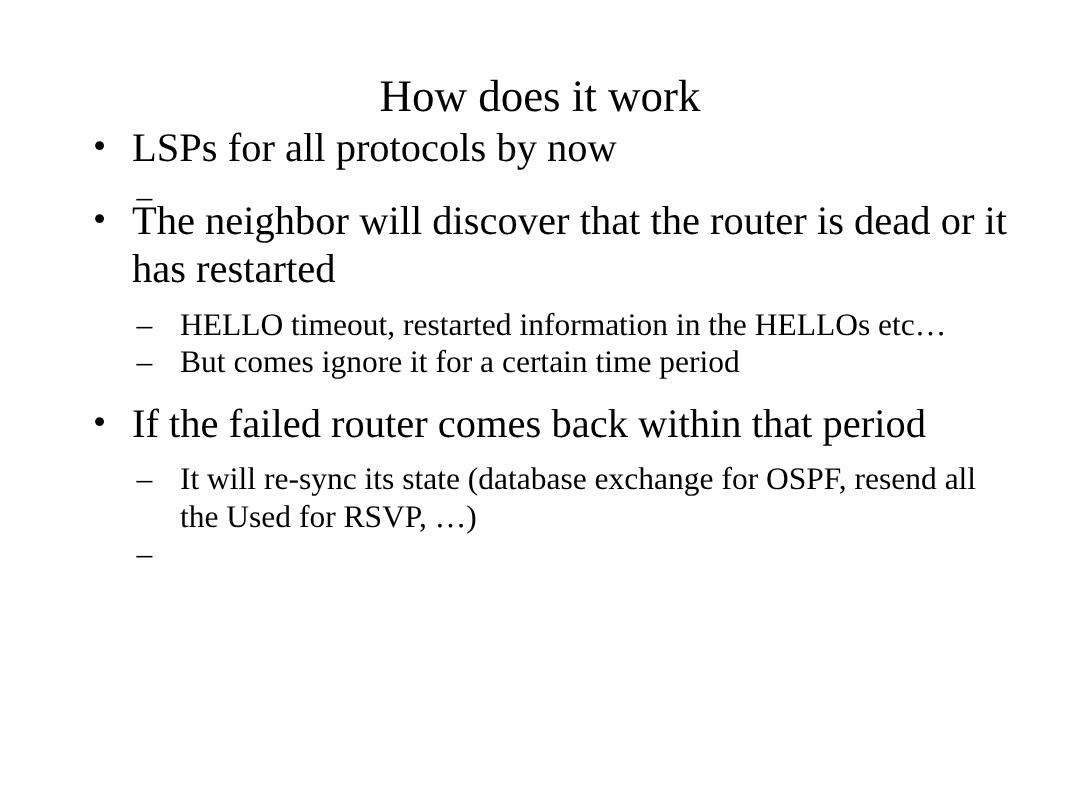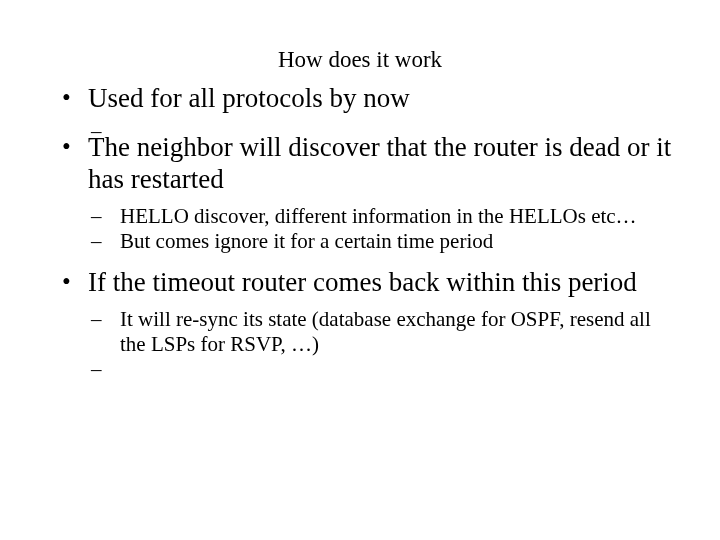--- a/index.html
+++ b/index.html
@@ -15,21 +15,21 @@
     overflow: hidden;
     font-family: "Liberation Serif", "DejaVu Serif", serif;
     color: #000000;
   }
   #slide-title {
     position: absolute;
     left: 0;
     top: 25px;
     width: 720px;
     text-align: center;
-    font-size: 23px;
+    font-size: 30px;
     line-height: 40px;
     font-weight: normal;
     letter-spacing: 0px;
     color: #000000;
   }
   #body-block {
     position: absolute;
     left: 58px;
     top: 82px;
     width: 620px;
@@ -78,60 +78,60 @@
 <body>
 
 <div id="slide">
 
   <h1 id="slide-title">How does it work</h1>
 
   <div id="body-block">
 
     <div class="l1">
       <span class="marker">•</span>
-      <span class="txt">Used for all protocols by now</span>
+      <span class="txt">LSPs for all protocols by now</span>
     </div>
 
     <div class="gap-sm"></div>
 
     <div class="l2">
       <span class="marker">–</span>
     </div>
 
     <div class="gap-lg"></div>
 
     <div class="l1">
       <span class="marker">•</span>
       <span class="txt">The neighbor will discover that the router is dead or it has restarted</span>
     </div>
 
     <div class="gap-md"></div>
 
     <div class="l2">
       <span class="marker">–</span>
-      <span class="txt">HELLO discover, different information in the HELLOs etc…</span>
+      <span class="txt">HELLO timeout, restarted information in the HELLOs etc…</span>
     </div>
 
     <div class="l2">
       <span class="marker">–</span>
       <span class="txt">But comes ignore it for a certain time period</span>
     </div>
 
     <div class="gap-lg"></div>
 
     <div class="l1">
       <span class="marker">•</span>
-      <span class="txt">If the timeout router comes back within this period</span>
+      <span class="txt">If the failed router comes back within that period</span>
     </div>
 
     <div class="gap-md"></div>
 
     <div class="l2">
       <span class="marker">–</span>
-      <span class="txt">It will re-sync its state (database exchange for OSPF, resend all the LSPs for RSVP, …)</span>
+      <span class="txt">It will re-sync its state (database exchange for OSPF, resend all the Used for RSVP, …)</span>
     </div>
 
     <div class="l2">
       <span class="marker">–</span>
     </div>
 
   </div>
 </div>
 
 </body></html>

